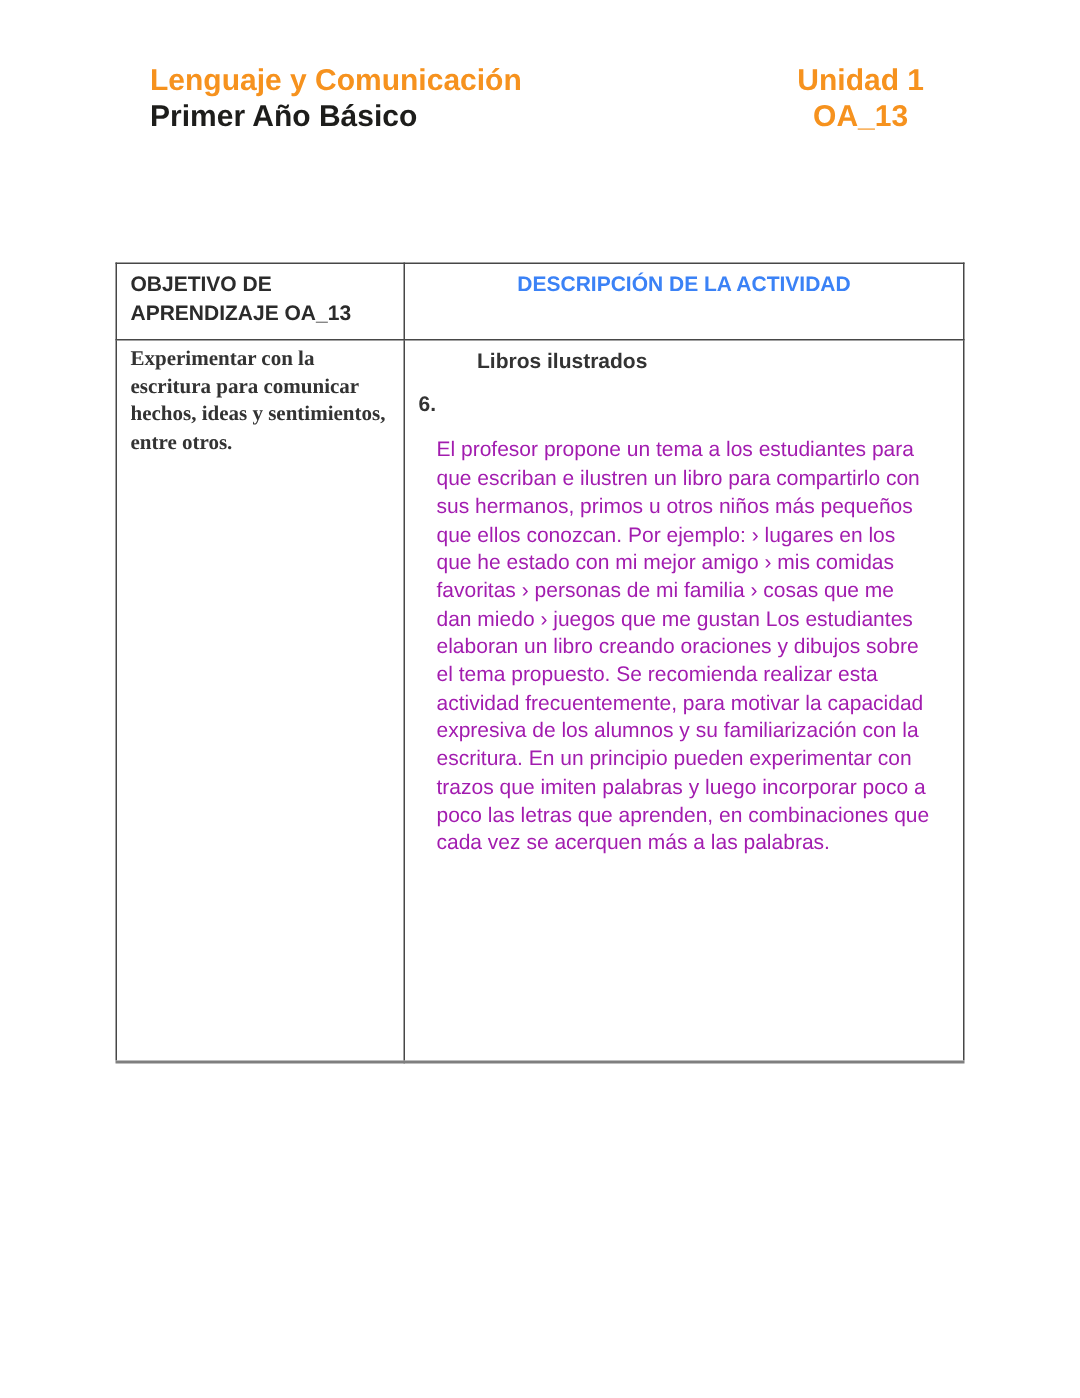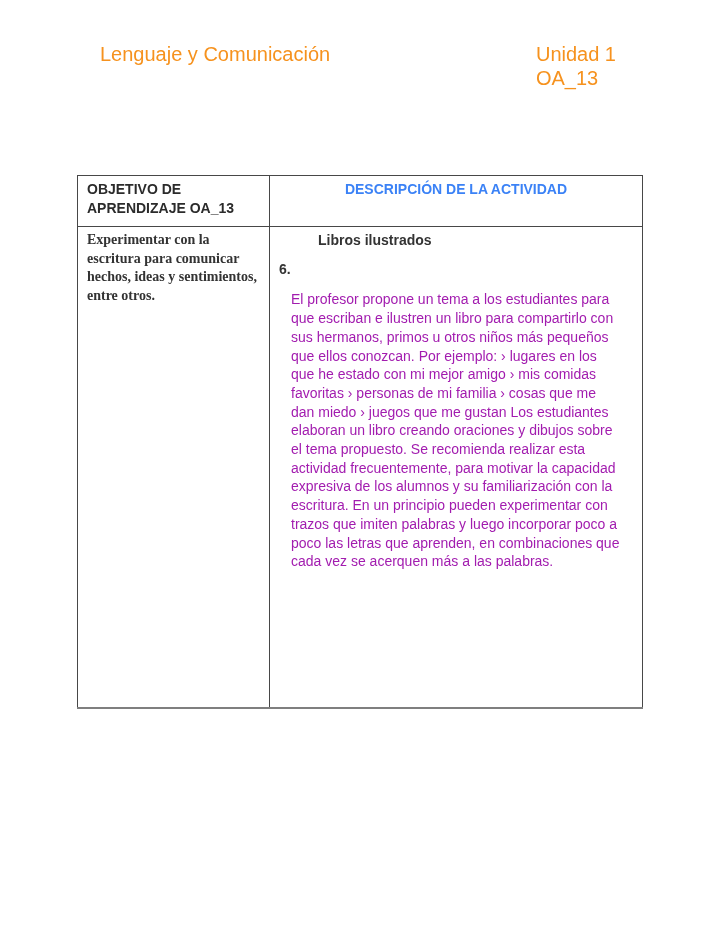--- a/index.html
+++ b/index.html
@@ -21,25 +21,25 @@
     position: absolute;
     left: 100px;
     right: 104px;
     top: 42px;
     display: flex;
     justify-content: space-between;
     align-items: flex-start;
   }
   .header-left, .header-right {
     font-size: 20px;
-    font-weight: normal;
+    font-weight: bold;
     line-height: 24px;
     white-space: nowrap;
   }
-  .header-right { text-align: left; }
+  .header-right { text-align: center; }
   .accent { color: #F6921E; }
   .dark    { color: #1d1d1b; }
 
   
   .doc-title {
     position: absolute;
     left: 77px;
     width: 565px;
     top: 138px;
     text-align: center;
@@ -104,20 +104,21 @@
   }
 </style>
 </head>
 <body>
 
 <div class="page">
 
   <div class="doc-header">
     <div class="header-left">
       <div class="accent">Lenguaje y Comunicación</div>
+      <div class="dark">Primer Año Básico</div>
     </div>
     <div class="header-right">
       <div class="accent">Unidad 1</div>
       <div class="accent">OA_13</div>
     </div>
   </div>
 
 
   <table class="activity-table">
     <colgroup>

